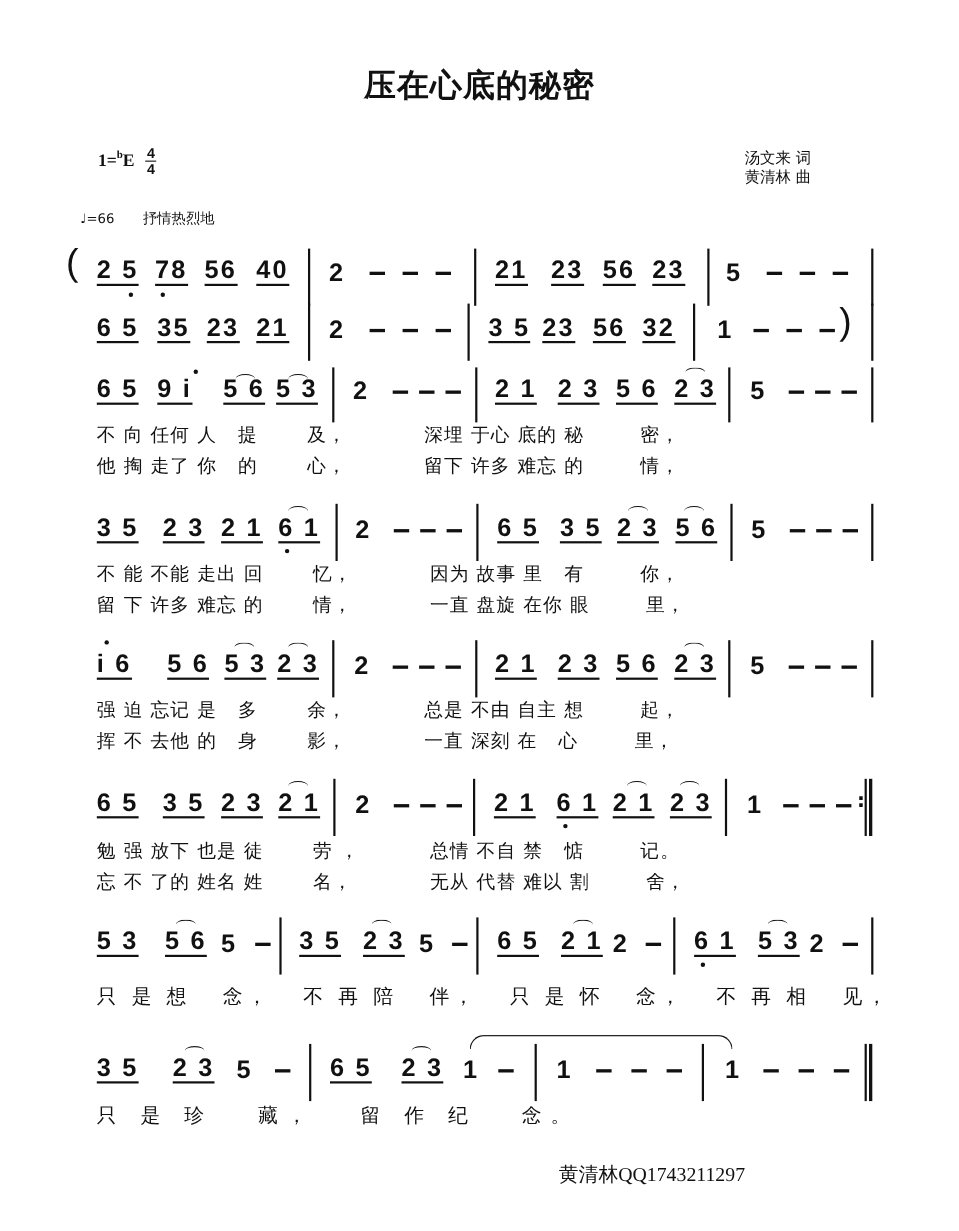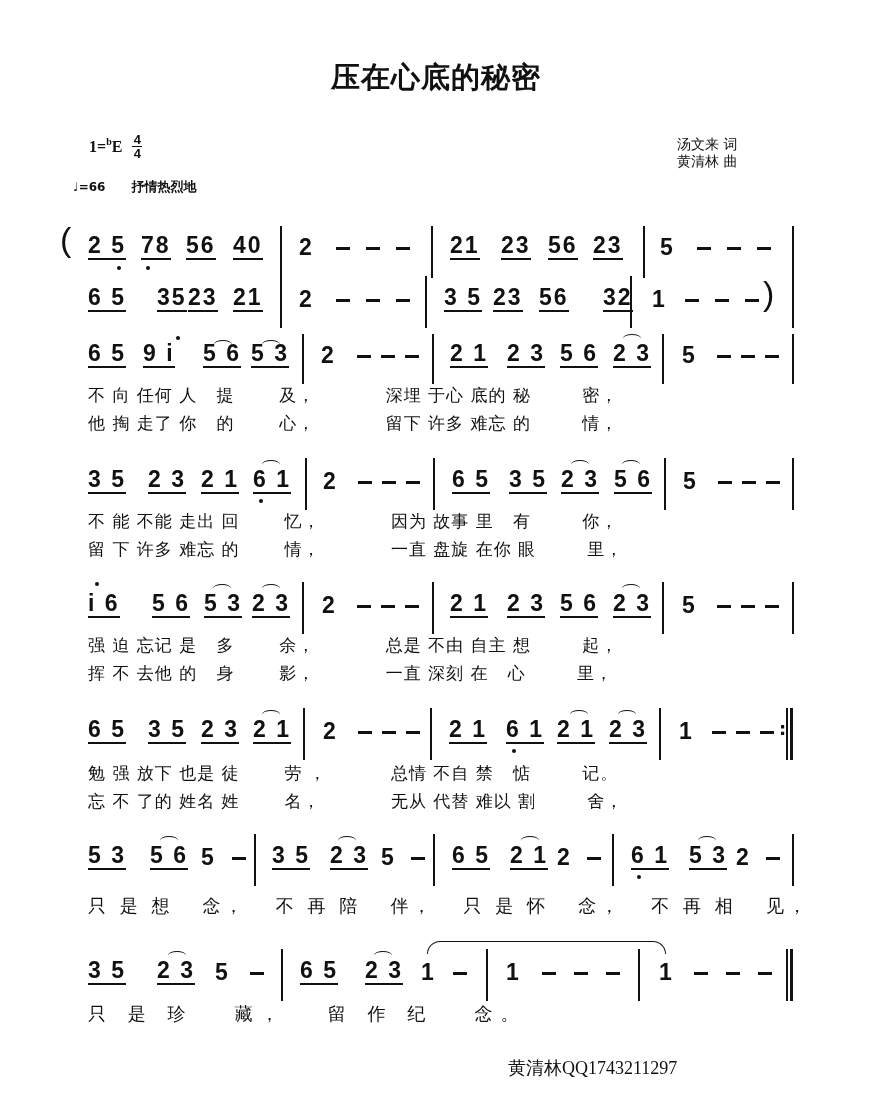--- a/index.html
+++ b/index.html
@@ -8,21 +8,21 @@
   .title { position: absolute; top: 58px; left: 0; width: 872px; text-align: center;
            font-size: 29px; font-weight: bold; letter-spacing: 1px; }
   .key { position: absolute; top: 133px; left: 89px; font-family: "Liberation Serif", serif;
          font-size: 16px; font-weight: bold; display: flex; align-items: center; }
   .key .flat { font-size: 10px; vertical-align: super; position: relative; top: -5px; }
   .timesig { display: inline-flex; flex-direction: column; align-items: center; margin-left: 10px;
              font-family: "Liberation Sans", sans-serif; font-size: 13px; font-weight: bold; line-height: 13px; }
   .timesig .bar { width: 10px; border-top: 1.5px solid #111; }
   .credits { position: absolute; top: 136px; left: 677px; font-size: 14px; line-height: 17px;
              font-family: "DejaVu Serif", "Liberation Serif", serif; }
-  .tempo { position: absolute; top: 178px; left: 73px; font-size: 12px; font-weight: bold; }
+  .tempo { position: absolute; top: 190px; left: 73px; font-size: 12px; font-weight: normal; }
   .tempo .expr { margin-left: 26px; font-size: 13px; }
 
   .line { position: absolute; left: 0; width: 872px; }
   .barline { position: absolute; width: 2px; background: #111; }
   .dblbar { position: absolute; width: 7px; border-left: 2px solid #111; border-right: 3px solid #111; box-sizing: border-box; }
   .group { position: absolute; font-family: "Liberation Sans", sans-serif; font-weight: bold;
            font-size: 23px; letter-spacing: 2px; white-space: pre; }
   .group.u { border-bottom: 2px solid #111; line-height: 22px; padding-bottom: 2px; }
   .dash { position: absolute; width: 14px; height: 3px; background: #111; }
   .slur { position: absolute; width: 18px; height: 8px; border-top: 1.6px solid #111; border-radius: 50% 50% 0 0; }
@@ -82,33 +82,33 @@
   <div class="barline" style="left:643px;top:0;height:52px;"></div>
   <div class="group" style="left:660px;top:8px;">5</div>
   <div class="dash" style="left:697px;top:21px;"></div>
   <div class="dash" style="left:727px;top:21px;"></div>
   <div class="dash" style="left:757px;top:21px;"></div>
   <div class="barline" style="left:792px;top:0;height:52px;"></div>
 </div>
 
 <div class="line" style="top:282px;">
   <div class="group u" style="left:88px;top:4px;">6 5</div>
-  <div class="group u" style="left:157px;top:4px;">35</div>
+  <div class="group u" style="left:143px;top:4px;">35</div>
   <div class="group u" style="left:188px;top:4px;">23</div>
   <div class="group u" style="left:233px;top:4px;">21</div>
   <div class="barline" style="left:280px;top:-6px;height:52px;"></div>
   <div class="group" style="left:299px;top:4px;">2</div>
   <div class="dash" style="left:336px;top:17px;"></div>
   <div class="dash" style="left:366px;top:17px;"></div>
   <div class="dash" style="left:396px;top:17px;"></div>
   <div class="barline" style="left:425px;top:-6px;height:52px;"></div>
   <div class="group u" style="left:444px;top:4px;">3 5</div>
   <div class="group u" style="left:493px;top:4px;">23</div>
   <div class="group u" style="left:539px;top:4px;">56</div>
-  <div class="group u" style="left:603px;top:4px;text-align:center;">32</div>
+  <div class="group u" style="left:584px;top:4px;text-align:center;">32</div>
   <div class="barline" style="left:630px;top:-6px;height:52px;"></div>
   <div class="group" style="left:652px;top:4px;">1</div>
   <div class="dash" style="left:685px;top:17px;"></div>
   <div class="dash" style="left:715px;top:17px;"></div>
   <div class="dash" style="left:745px;top:17px;"></div>
   <div class="paren" style="left:763px;top:-8px;">)</div>
   <div class="barline" style="left:792px;top:-6px;height:52px;"></div>
 </div>
 
 <div class="line" style="top:336px;">

